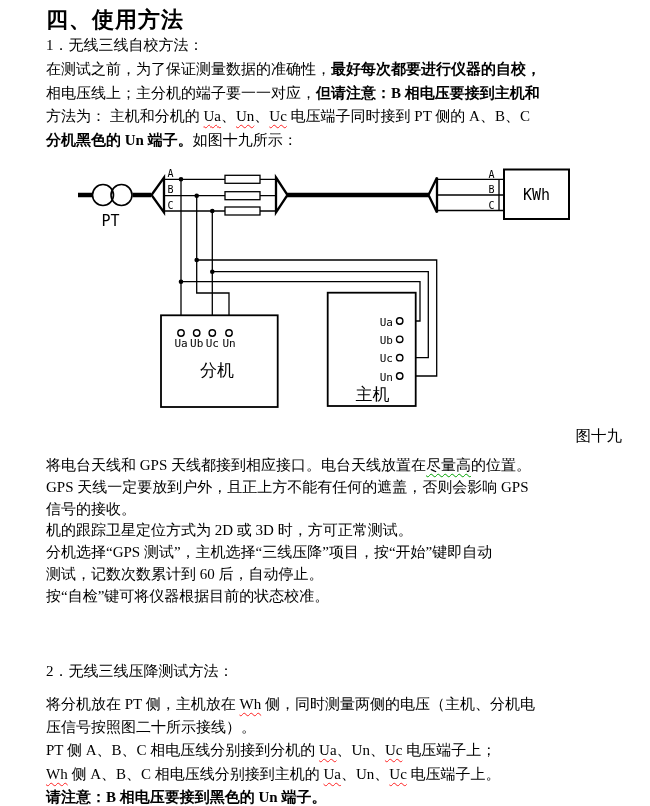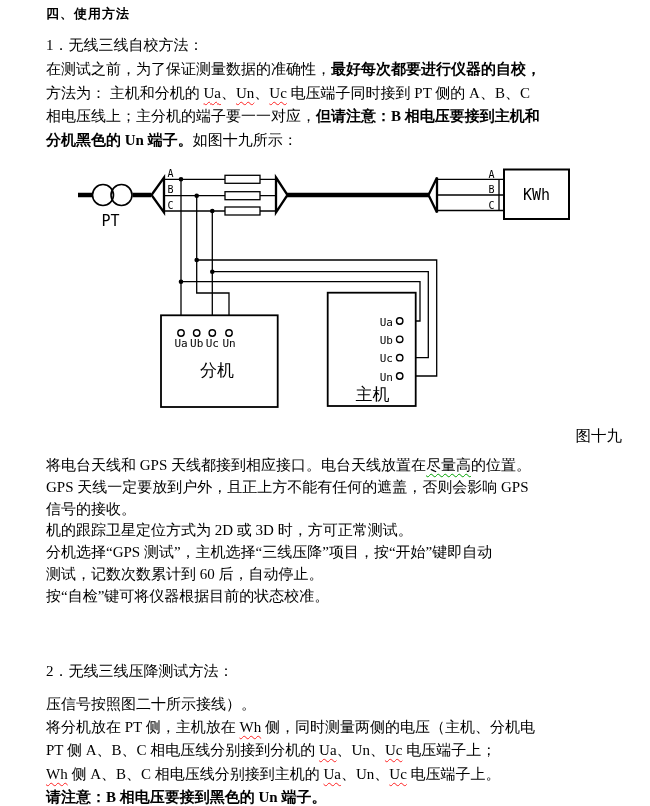--- a/index.html
+++ b/index.html
@@ -1,21 +1,21 @@
 <!DOCTYPE html>
 <html><head>
 <meta charset="utf-8">
 <style>
   html,body{margin:0;padding:0;background:#ffffff;}
   #page{
     position:relative;width:650px;height:806px;background:#ffffff;overflow:hidden;
     font-family:"Liberation Serif","DejaVu Serif",serif;color:#000;
   }
   .abs{position:absolute;}
-  .h1{left:46px;top:5px;font-size:13px;font-weight:bold;letter-spacing:1px;}
+  .h1{left:46px;top:5px;font-size:22px;font-weight:bold;letter-spacing:1px;}
   .subt{left:46px;font-size:15px;}
   .para{left:46px;font-size:15px;}
   .line{white-space:pre;}
   .b{font-weight:bold;}
   .sqr{text-decoration-line:underline;text-decoration-style:wavy;text-decoration-color:#ff2222;text-decoration-thickness:1px;text-underline-offset:3px;}
   .sqg{text-decoration-line:underline;text-decoration-style:wavy;text-decoration-color:#00a000;text-decoration-thickness:1px;text-underline-offset:3px;}
   #p1 .line{line-height:23.5px;}
   #p2 .line{line-height:21.8px;}
   #p3 .line{line-height:23.2px;}
   .caption{left:0;top:426px;width:622px;text-align:right;font-size:15.5px;}
@@ -35,22 +35,22 @@
 <body>
 
 <div id="page">
 
   <div class="abs h1">四、使用方法</div>
 
   <div class="abs subt" style="top:36px;text-align:right;">1．无线三线自校方法：</div>
 
   <div class="abs para" id="p1" style="top:58px;">
     <div class="line"><span>在测试之前，为了保证测量数据的准确性，</span><span class="b">最好每次都要进行仪器的自校，</span></div>
+    <div class="line"><span>相电压线上；主分机的端子要一一对应，</span><span class="b">但请注意：B 相电压要接到主机和</span></div>
     <div class="line"><span>方法为： 主机和分机的 </span><span class="sqr">Ua</span><span>、</span><span class="sqr">Un</span><span>、</span><span class="sqr">Uc</span><span> 电压端子同时接到 PT 侧的 A、B、C</span></div>
-    <div class="line"><span>相电压线上；主分机的端子要一一对应，</span><span class="b">但请注意：B 相电压要接到主机和</span></div>
     <div class="line"><span class="b">分机黑色的 Un 端子。</span><span>如图十九所示：</span></div>
   </div>
 
   <svg width="650" height="450" viewBox="0 0 650 450">
 
     <g>
       <path class="thick" d="M78 195 H92"></path>
       <circle class="w" cx="103" cy="195" r="10.5" style="stroke-width:1.6"></circle>
       <circle class="w" cx="121.5" cy="195" r="10.5" style="stroke-width:1.6"></circle>
       <path class="thick" d="M132.5 195 H151"></path>
@@ -144,20 +144,20 @@
     <div class="line"><span>信号的接收。</span></div>
     <div class="line"><span>机的跟踪卫星定位方式为 2D 或 3D 时，方可正常测试。</span></div>
     <div class="line"><span>分机选择“GPS 测试”，主机选择“三线压降”项目，按“开始”键即自动</span></div>
     <div class="line"><span>测试，记数次数累计到 60 后，自动停止。</span></div>
     <div class="line"><span>按“自检”键可将仪器根据目前的状态校准。</span></div>
   </div>
 
   <div class="abs subt" style="top:662px;">2．无线三线压降测试方法：</div>
 
   <div class="abs para" id="p3" style="top:693px;">
+    <div class="line"><span>将分机放在 PT 侧，主机放在 </span><span class="sqr">Wh</span><span> 侧，同时测量两侧的电压（主机、分机电</span></div>
     <div class="line"><span>压信号按照图二十所示接线）。</span></div>
-    <div class="line"><span>将分机放在 PT 侧，主机放在 </span><span class="sqr">Wh</span><span> 侧，同时测量两侧的电压（主机、分机电</span></div>
     <div class="line"><span>PT 侧 A、B、C 相电压线分别接到分机的 </span><span class="sqr">Ua</span><span>、Un、</span><span class="sqr">Uc</span><span> 电压端子上；</span></div>
     <div class="line"><span class="sqr">Wh</span><span> 侧 A、B、C 相电压线分别接到主机的 </span><span class="sqr">Ua</span><span>、Un、</span><span class="sqr">Uc</span><span> 电压端子上。</span></div>
     <div class="line"><span class="b">请注意：B 相电压要接到黑色的 Un 端子。</span></div>
   </div>
 
 </div>
 
 </body></html>

